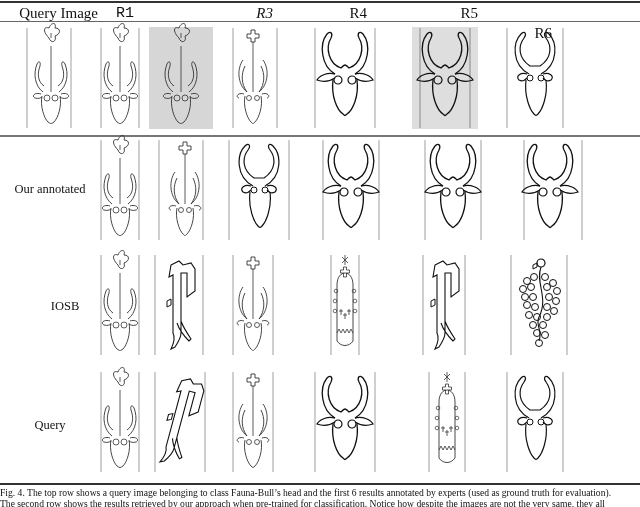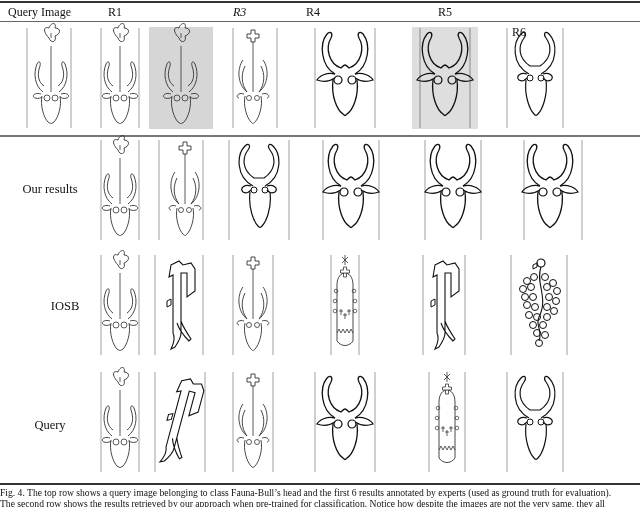--- a/index.html
+++ b/index.html
@@ -1,43 +1,43 @@
 <!DOCTYPE html>
 <html><head>
 <meta charset="utf-8">
 <style>
   html, body { margin: 0; padding: 0; background: #fff; }
   body { width: 640px; height: 507px; position: relative; overflow: hidden;
          font-family: "Liberation Serif", "DejaVu Serif", serif; color: #111; }
   .rule { position: absolute; left: 0; width: 640px; background: #333; }
-  .hdr { position: absolute; top: 5px; font-size: 12px; text-align: left; }
+  .hdr { position: absolute; top: 5px; font-size: 15px; text-align: right; }
   .rowlabel { position: absolute; left: 0; width: 100px; text-align: center; font-size: 12.5px; }
   .cell { position: absolute; width: 90px; height: 104px; display: flex; justify-content: center; align-items: center; }
   .cell svg { overflow: visible; }
   .caption { position: absolute; left: 0; top: 487px; width: 660px; font-size: 9.6px; line-height: 11px; white-space: nowrap; }
 </style>
 </head>
 <body>
 
 <div class="rule" style="top:1px;height:1.5px;"></div>
 <div class="rule" style="top:21px;height:1px;background:#666;"></div>
 <div class="rule" style="top:135px;height:1.5px;background:#777;"></div>
 <div class="rule" style="top:483px;height:1.5px;"></div>
 
 <div>
   <div class="hdr" style="left:8px;width:90px;">Query Image</div>
-  <div class="hdr" style="left:108px;width:40px;">R1</div>
+  <div class="hdr" style="left:94px;width:40px;font-family:Liberation Mono, monospace;">R1</div>
   <div class="hdr" style="left:160px;width:40px;margin-top:38px;">R2</div>
   <div class="hdr" style="left:233px;width:40px;font-style:italic;">R3</div>
-  <div class="hdr" style="left:306px;width:40px;">R4</div>
+  <div class="hdr" style="left:327px;width:40px;">R4</div>
   <div class="hdr" style="left:438px;width:40px;">R5</div>
   <div class="hdr" style="left:512px;width:40px;margin-top:20px;">R6</div>
 </div>
 
-<div class="rowlabel" style="top:182px;">Our results</div>
+<div class="rowlabel" style="top:182px;">Our annotated</div>
 <div class="rowlabel" style="top:299px;padding-left:15px;">IOSB</div>
 <div class="rowlabel" style="top:418px;">Query</div>
 
 <svg width="0" height="0" style="position:absolute">
   <defs>
     <g id="bull-flower">
       <line x1="0" y1="-40" x2="0" y2="-45" stroke="#333" stroke-width="0.8"></line>
       <path d="M-2,-40 c-6,-6 -6,-12 0,-10 c2,-6 8,-6 6,0 c6,0 6,6 0,8 c2,6 -4,8 -6,2z" fill="none" stroke="#333" stroke-width="0.9"></path>
       <line x1="0" y1="-32" x2="0" y2="14" stroke="#333" stroke-width="0.8"></line>
       <path d="M-8,14 c-8,-6 -10,-18 -6,-28 c2,-4 4,-2 3,2 c-3,8 -2,16 4,20 M8,14 c8,-6 10,-18 6,-28 c-2,-4 -4,-2 -3,2 c3,8 2,16 -4,20" fill="none" stroke="#333" stroke-width="0.9"></path>

